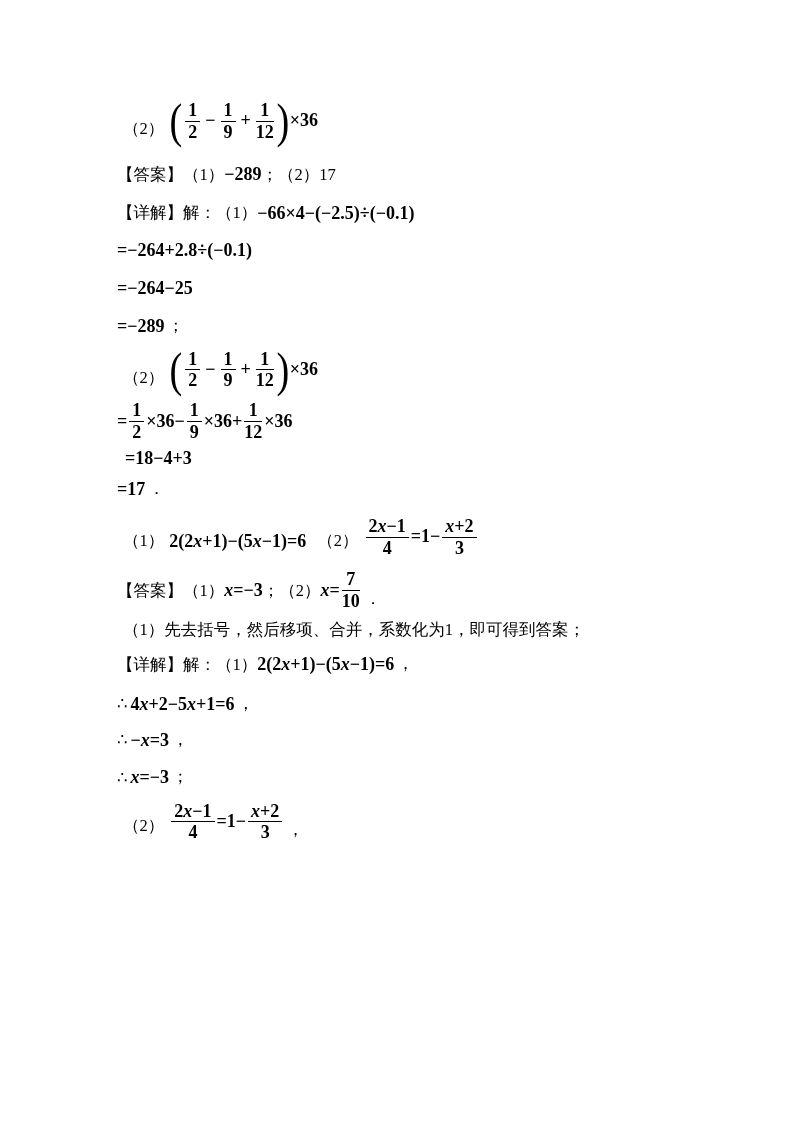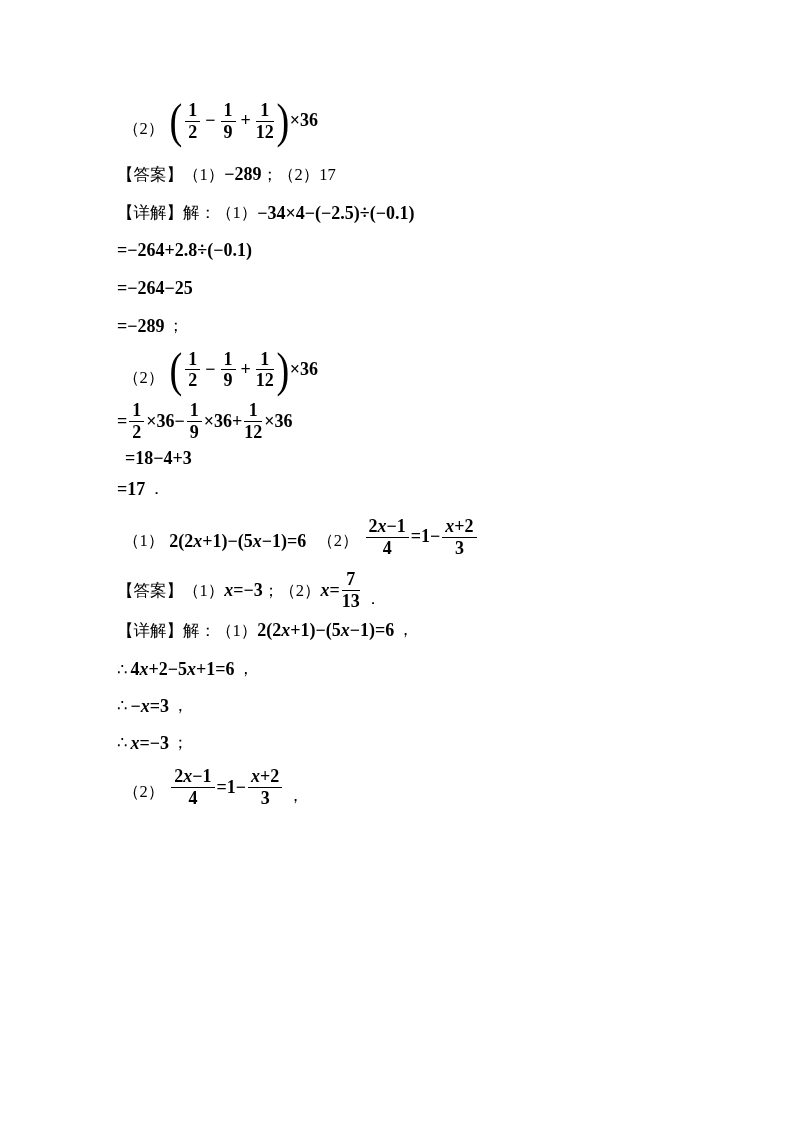--- a/index.html
+++ b/index.html
@@ -81,21 +81,21 @@
 
   <div class="fx l2">
     <span class="cn">【答案】（1）</span>
     <span class="m">−289</span>
     <span class="cn">；（2）17</span>
   </div>
 
 
   <div class="fx l5">
     <span class="cn">【详解】解：（1）</span>
-    <span class="m">−34×4−(−2.5)÷(−0.1)</span>
+    <span class="m">−66×4−(−2.5)÷(−0.1)</span>
   </div>
 
   <p class="m tline l6">=−264+2.8÷(−0.1)</p>
   <p class="m tline l7">=−264−25</p>
 
   <div class="fx l8">
     <span class="m">=−289</span>
     <span class="cn punct">；</span>
   </div>
 
@@ -162,25 +162,26 @@
       </span>
   </div>
 
   <div class="fx l15">
     <span class="cn">【答案】（1）</span>
     <span class="m"><i>x</i>=−3</span>
     <span class="cn">；（2）</span>
     <span class="m"><i>x</i>=</span>
     <span class="frac m">
         <span class="num">7</span>
-        <span class="den">13</span>
+        <span class="den">10</span>
       </span>
     <span class="cn punct">．</span>
   </div>
 
+  <p class="cn tline l16">（1）先去括号，然后移项、合并，系数化为1，即可得到答案；</p>
 
   <div class="fx l18">
     <span class="cn">【详解】解：（1）</span>
     <span class="m">2(2<i>x</i>+1)−(5<i>x</i>−1)=6</span>
     <span class="cn punct">，</span>
   </div>
 
   <div class="fx l19">
     <span class="cn tf">∴</span>
     <span class="m">4<i>x</i>+2−5<i>x</i>+1=6</span>

